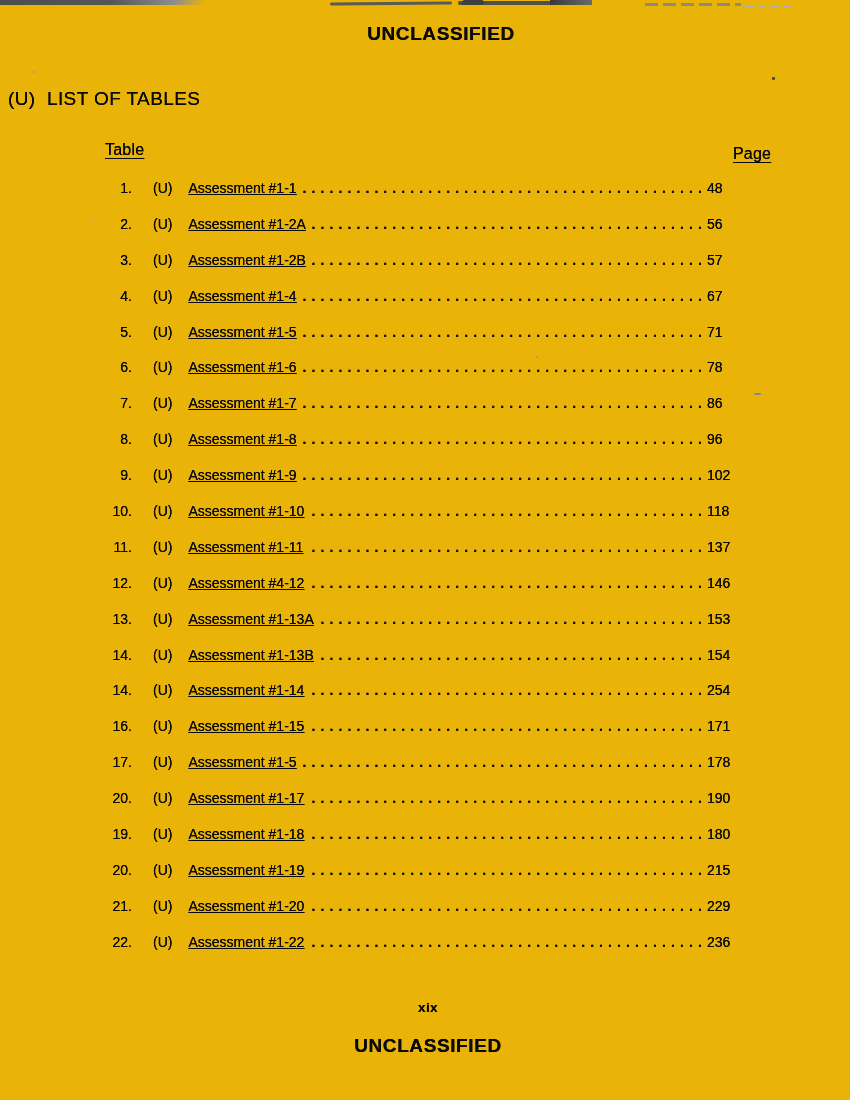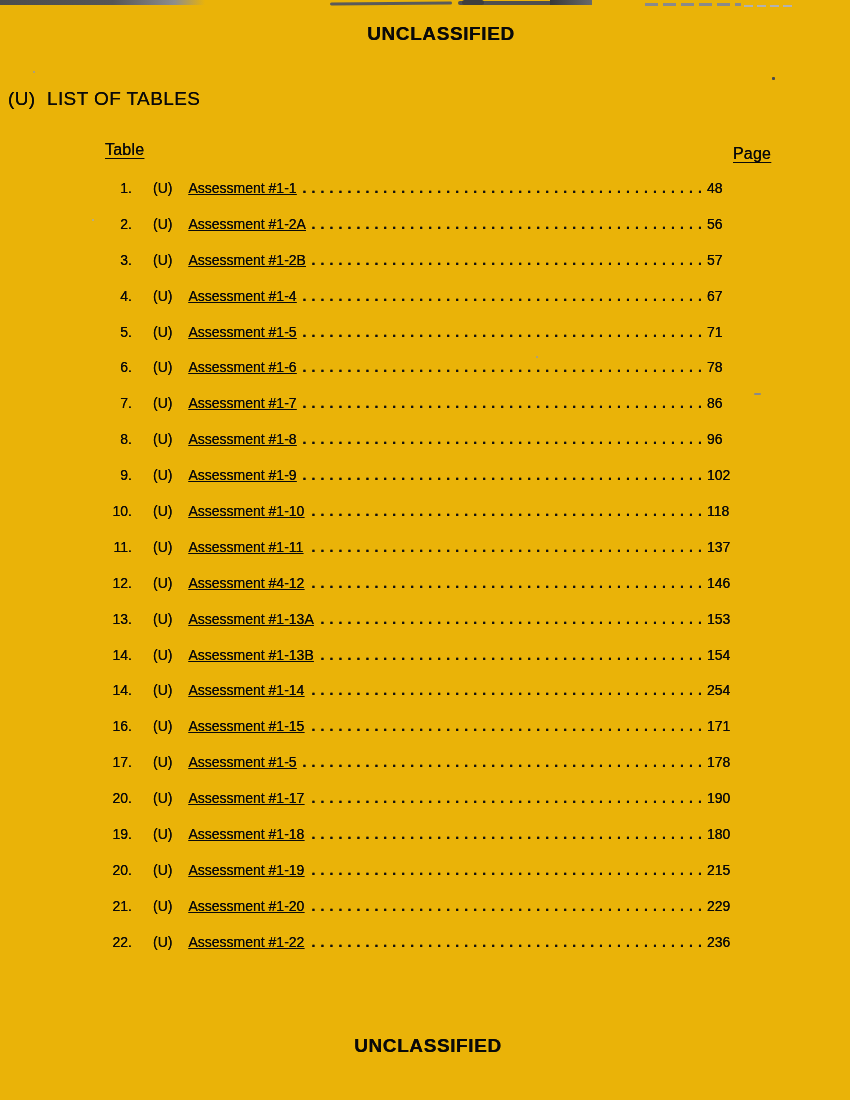--- a/index.html
+++ b/index.html
@@ -246,15 +246,16 @@
       </div>
       <div class="row">
         <span class="num">22.</span>
         <span class="umark">(U)</span>
         <span class="label">Assessment #1-22</span>
         <span class="leader"></span>
         <span class="pageno">236</span>
       </div>
     </div>
 
+  <div class="folio">xix</div>
   <div class="clsf clsf-bottom">UNCLASSIFIED</div>
 
 </div>
 
 </body></html>

